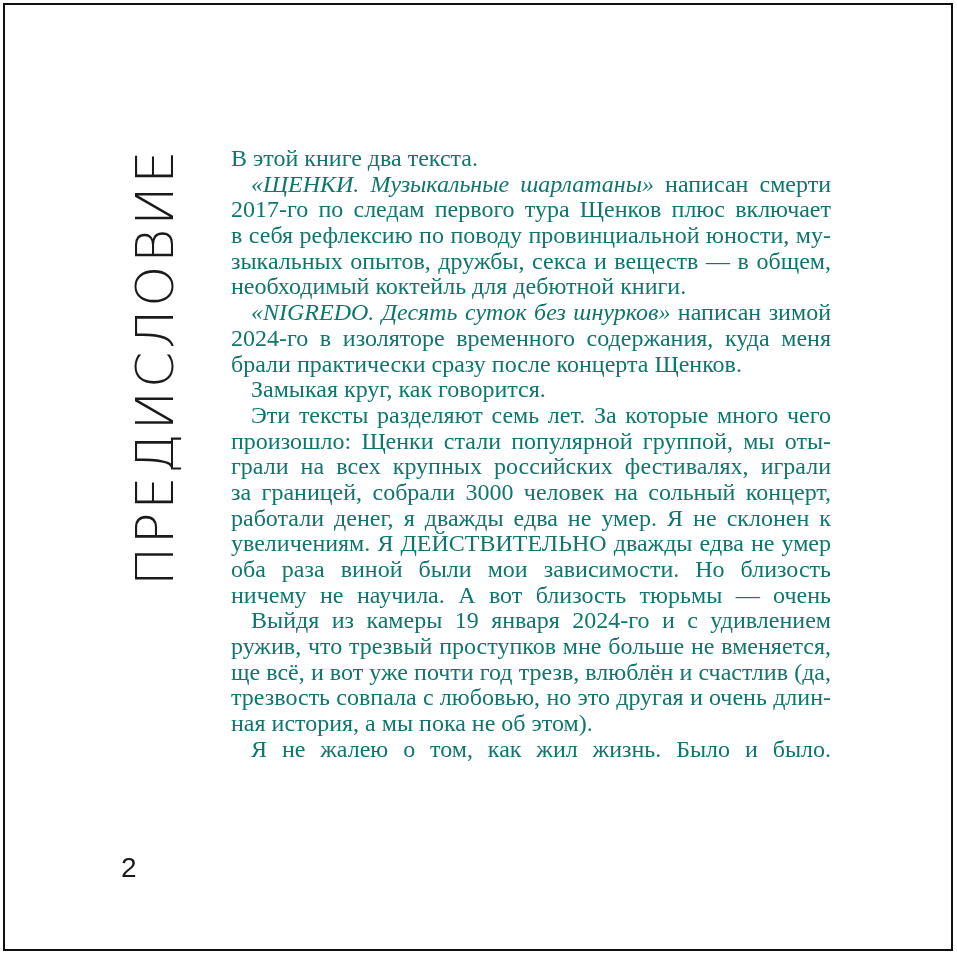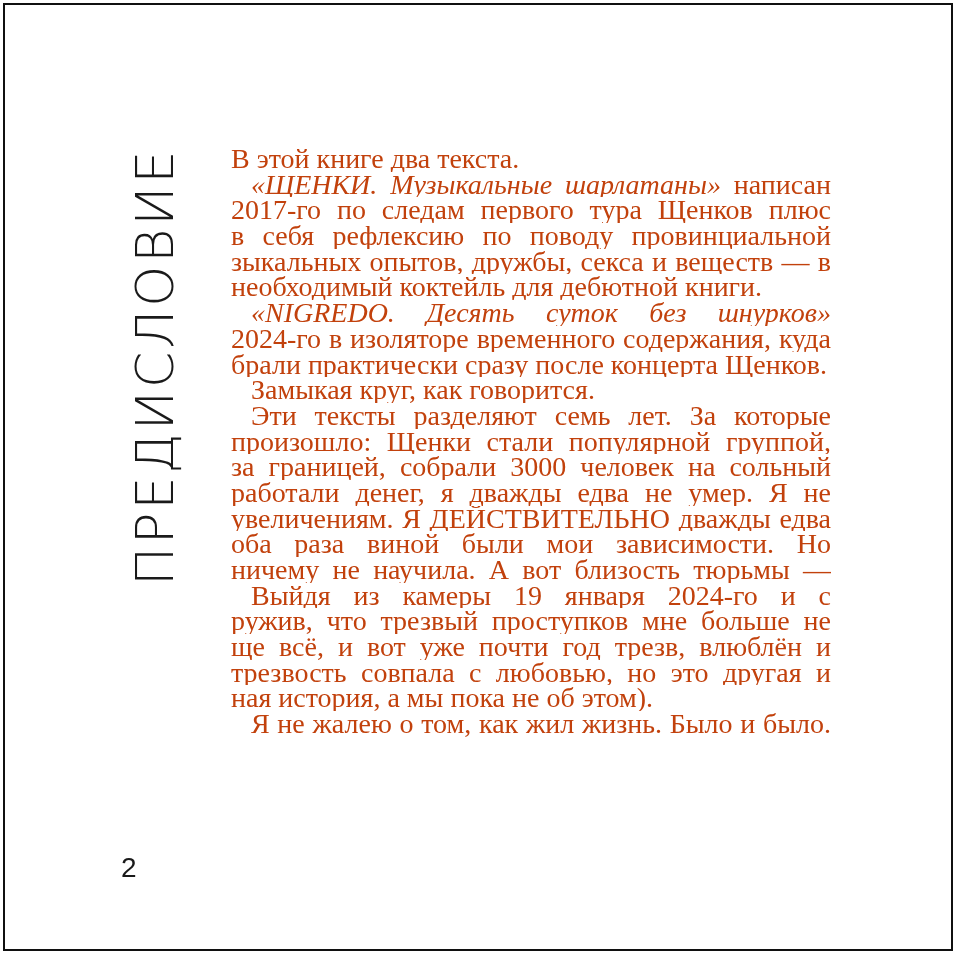--- a/index.html
+++ b/index.html
@@ -36,22 +36,22 @@
     letter-spacing: 3px;
     color: #1a1a1a;
     white-space: nowrap;
     line-height: 1.1;
   }
   .text-block {
     position: absolute;
     left: 231px;
     top: 146px;
     width: 600px;
-    color: #c2410c;
-    font-size: 28px;
+    color: #0f766e;
+    font-size: 24px;
     line-height: 25.7px;
   }
   .line {
     text-align: justify;
     text-align-last: left;
     white-space: normal;
     overflow: hidden;
     height: 25.7px;
   }
   .line.justify {
@@ -86,20 +86,21 @@
       <div class="line justify"><span>2017-го по следам первого тура Щенков плюс включает</span></div>
       <div class="line justify"><span>в себя рефлексию по поводу провинциальной юности, му-</span></div>
       <div class="line justify"><span>зыкальных опытов, дружбы, секса и веществ — в общем,</span></div>
       <div class="line"><span>необходимый коктейль для дебютной книги.</span></div>
       <div class="line indent justify"><span class="italic">«NIGREDO. Десять суток без шнурков»</span><span> написан зимой</span></div>
       <div class="line justify"><span>2024-го в изоляторе временного содержания, куда меня за-</span></div>
       <div class="line"><span>брали практически сразу после концерта Щенков.</span></div>
       <div class="line indent"><span>Замыкая круг, как говорится.</span></div>
       <div class="line indent justify"><span>Эти тексты разделяют семь лет. За которые много чего</span></div>
       <div class="line justify"><span>произошло: Щенки стали популярной группой, мы оты-</span></div>
+      <div class="line justify"><span>грали на всех крупных российских фестивалях, играли</span></div>
       <div class="line justify"><span>за границей, собрали 3000 человек на сольный концерт, за-</span></div>
       <div class="line justify"><span>работали денег, я дважды едва не умер. Я не склонен к пре-</span></div>
       <div class="line justify"><span>увеличениям. Я ДЕЙСТВИТЕЛЬНО дважды едва не умер —</span></div>
       <div class="line justify"><span>оба раза виной были мои зависимости. Но близость смерти</span></div>
       <div class="line"><span>ничему не научила. А вот близость тюрьмы — очень даже.</span></div>
       <div class="line indent justify"><span>Выйдя из камеры 19 января 2024-го и с удивлением обна-</span></div>
       <div class="line justify"><span>ружив, что трезвый проступков мне больше не вменяется,</span></div>
       <div class="line justify"><span>ще всё, и вот уже почти год трезв, влюблён и счастлив (да,</span></div>
       <div class="line justify"><span>трезвость совпала с любовью, но это другая и очень длин-</span></div>
       <div class="line"><span>ная история, а мы пока не об этом).</span></div>

